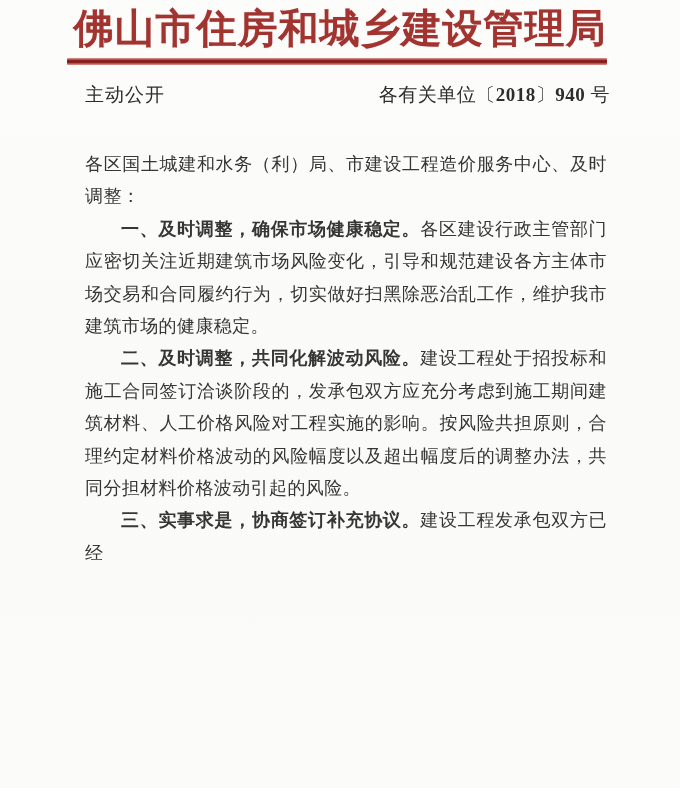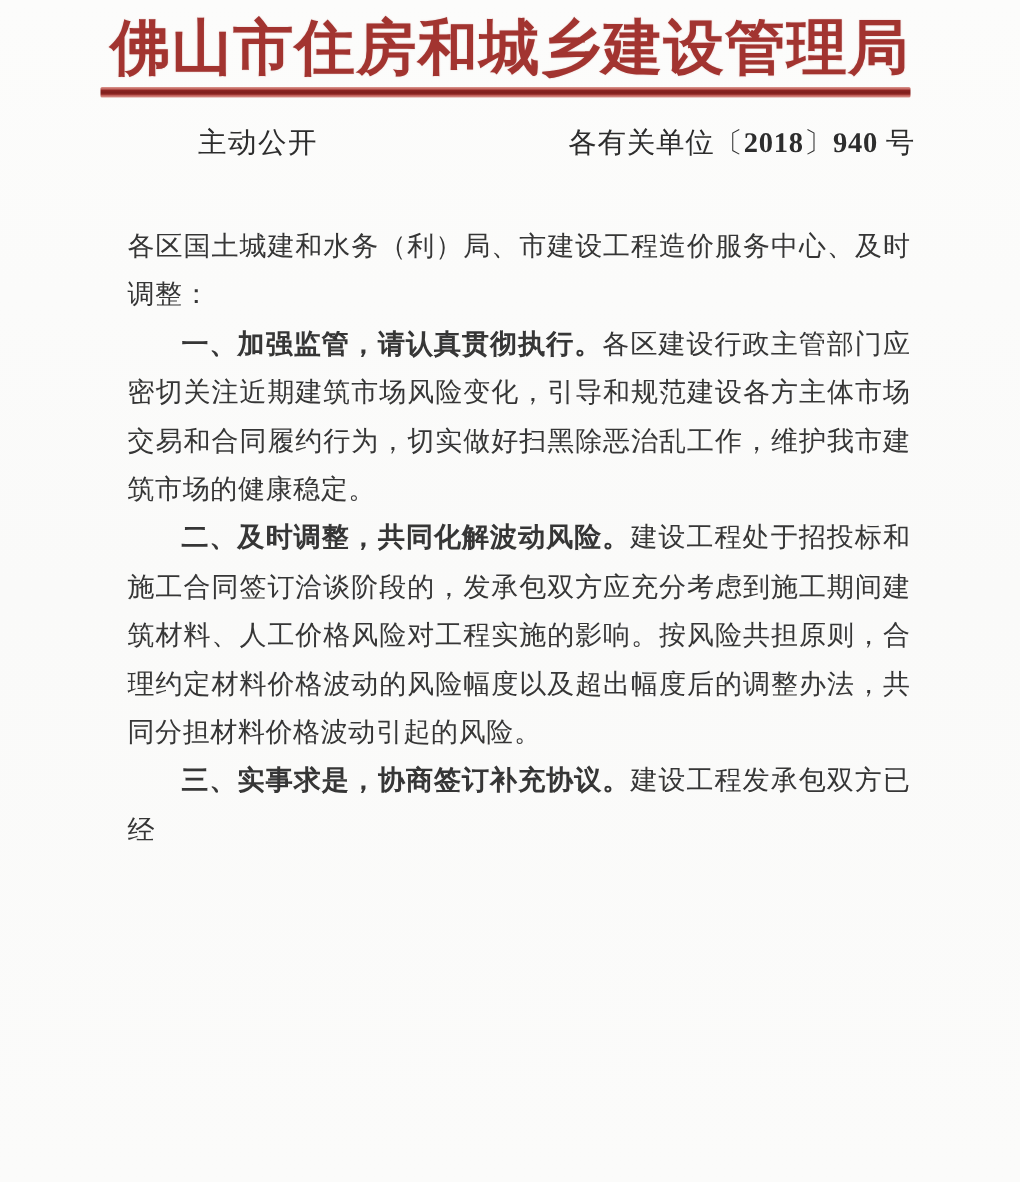--- a/index.html
+++ b/index.html
@@ -14,20 +14,21 @@
   .page {
     position: relative;
     width: 680px;
     height: 788px;
     background: linear-gradient(180deg, #fcfcfb 0%, #fafaf9 50%, #fbfbfa 100%);
   }
   
   .letterhead {
     padding-top: 9px;
     text-align: center;
+    font-family: Liberation Mono, monospace;
   }
   .agency-name {
     color: #a23430;
     font-size: 40px;
     font-weight: 700;
     letter-spacing: 1px;
     line-height: 46px;
     text-shadow: 0 0 1px rgba(162,52,48,0.35);
     white-space: nowrap;
   }
@@ -43,21 +44,21 @@
   }
   .meta-row {
     display: flex;
     justify-content: space-between;
     align-items: baseline;
     width: 525px;
     margin: 17px 0 0 85px;
     font-size: 19px;
     color: #2d2d2d;
   }
-  .publicity-label { letter-spacing: 1px; margin-left: 47px; }
+  .publicity-label { letter-spacing: 1px; }
   .doc-number { letter-spacing: 0.5px; white-space: nowrap; }
   .seg-bold { font-weight: 700; }
   
   .doc-title {
     margin-top: 32px;
     text-align: center;
     font-size: 27px;
     font-weight: 700;
     color: #1f1f1f;
     line-height: 40px;
@@ -91,20 +92,20 @@
     <span class="doc-number">
       <span>各有关单位〔</span><span class="seg-bold">2018</span><span>〕</span><span class="seg-bold">940</span><span> 号</span>
     </span>
   </div>
 
 
   <div class="body-text">
     <p class="salutation">各区国土城建和水务（利）局、市建设工程造价服务中心、及时调整：</p>
 
 
-    <p class="para"><span class="seg-bold">一、加强监管，请认真贯彻执行。</span><span>各区建设行政主管部门应密切关注近期建筑市场风险变化，引导和规范建设各方主体市场交易和合同履约行为，切实做好扫黑除恶治乱工作，维护我市建筑市场的健康稳定。</span></p>
+    <p class="para"><span class="seg-bold">一、及时调整，确保市场健康稳定。</span><span>各区建设行政主管部门应密切关注近期建筑市场风险变化，引导和规范建设各方主体市场交易和合同履约行为，切实做好扫黑除恶治乱工作，维护我市建筑市场的健康稳定。</span></p>
 
     <p class="para"><span class="seg-bold">二、及时调整，共同化解波动风险。</span><span>建设工程处于招投标和施工合同签订洽谈阶段的，发承包双方应充分考虑到施工期间建筑材料、人工价格风险对工程实施的影响。按风险共担原则，合理约定材料价格波动的风险幅度以及超出幅度后的调整办法，共同分担材料价格波动引起的风险。</span></p>
 
     <p class="para"><span class="seg-bold">三、实事求是，协商签订补充协议。</span><span>建设工程发承包双方已经</span></p>
   </div>
 
 </div>
 
 </body></html>

